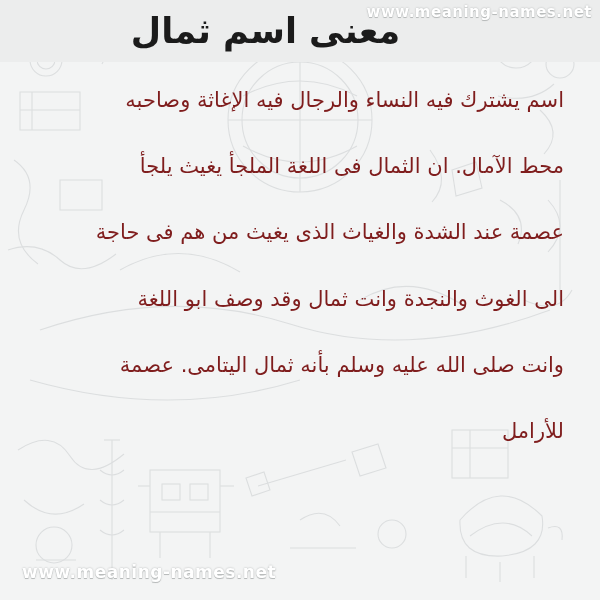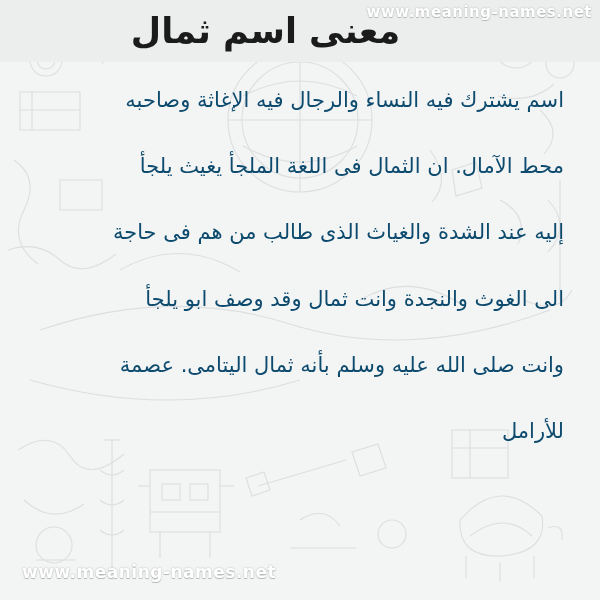--- a/index.html
+++ b/index.html
@@ -81,21 +81,21 @@
   .content {
     position: absolute;
     top: 88px;
     right: 36px;
     left: 36px;
     direction: rtl;
     text-align: right;
   }
   .line {
     font-size: 21px;
-    color: #0c4a6e;
+    color: #7f1d1d;
     line-height: 1.2;
     margin-bottom: 41px;
     white-space: nowrap;
     font-family: "DejaVu Sans", "Liberation Sans", sans-serif;
   }
   .line:last-child { margin-bottom: 12px; }
 </style>
 </head>
 <body>
 
@@ -188,21 +188,21 @@
   <div class="header-band"></div>
   <div class="title-bar">
     <div class="page-title">معنى اسم ثمال</div>
   </div>
 
   <div class="watermark-top">www.meaning-names.net</div>
 
   <div class="content">
     <div class="line">اسم يشترك فيه النساء والرجال فيه الإغاثة وصاحبه</div>
     <div class="line">محط الآمال. ان الثمال فى اللغة الملجأ يغيث يلجأ</div>
-    <div class="line">إليه عند الشدة والغياث الذى طالب من هم فى حاجة</div>
-    <div class="line">الى الغوث والنجدة وانت ثمال وقد وصف ابو يلجأ</div>
+    <div class="line">عصمة عند الشدة والغياث الذى يغيث من هم فى حاجة</div>
+    <div class="line">الى الغوث والنجدة وانت ثمال وقد وصف ابو اللغة</div>
     <div class="line">وانت صلى الله عليه وسلم بأنه ثمال اليتامى. عصمة</div>
     <div class="line">للأرامل</div>
   </div>
 
   <div class="watermark-bottom">www.meaning-names.net</div>
 
 </div>
 
 </body></html>

